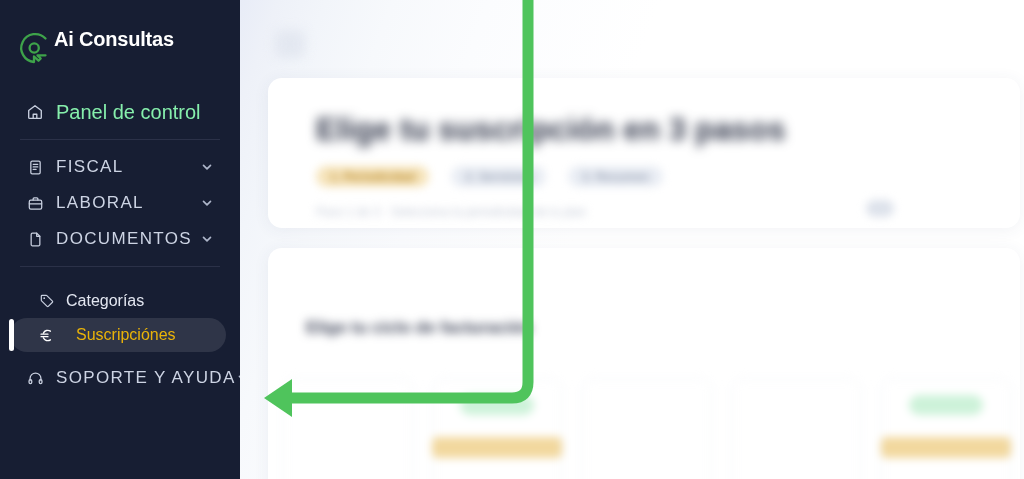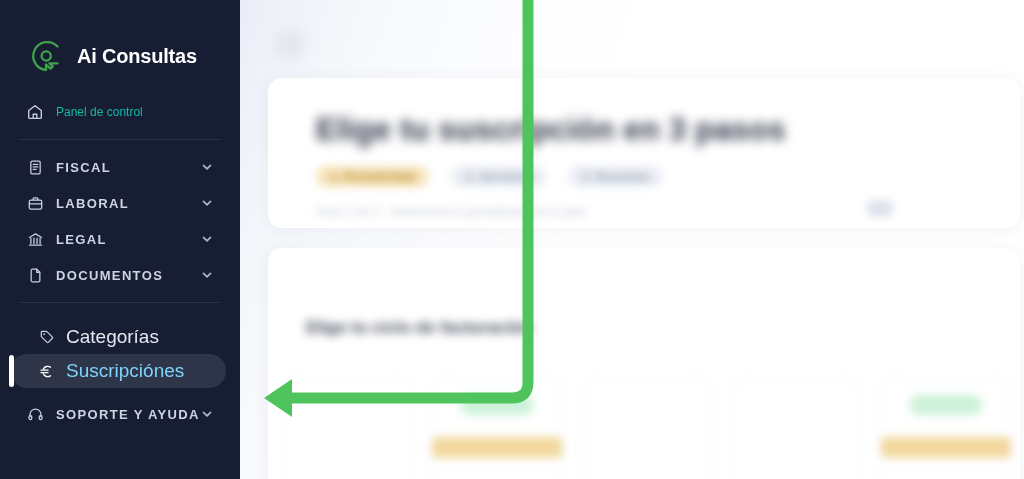--- a/index.html
+++ b/index.html
@@ -130,22 +130,22 @@
   .sidebar {
     position: absolute;
     left: 0; top: 0;
     width: 240px; height: 479px;
     background: #171E33;
     color: #e6e9f2;
     overflow: hidden;
     z-index: 5;
   }
   .brand {
-    display: flex; align-items: center; gap: 11px;
-    padding: 28px 0 0 26px;
+    display: flex; 
+    padding: 28px 0 0 14px;
     height: 84px;
   }
   .brand-mark { width: 40px; height: 40px; flex: 0 0 40px; }
   .brand-name {
     font-size: 20px; font-weight: 700; color: #ffffff;
     letter-spacing: -.2px;
   }
 
   .nav { padding-top: 10px; }
 
@@ -158,64 +158,64 @@
     color: #d4d9e6;
     cursor: pointer;
     position: relative;
   }
   .nav-item .ico {
     width: 18px; height: 18px; flex: 0 0 18px;
     display: flex; align-items: center; justify-content: center;
     margin-right: 12px;
     color: #c8cfdf;
   }
-  .nav-item .lbl { font-size: 12px; color: #14b8a6; white-space: nowrap; }
+  .nav-item .lbl { font-size: 20px; color: #86efac; white-space: nowrap; }
   .nav-item .chev { margin-left: auto; width: 14px; height: 14px; color: #aeb6ca; }
 
   .nav-section .lbl {
-    font-size: 13px; font-weight: 700;
+    font-size: 17px; font-weight: 400;
     letter-spacing: 1.35px;
     color: #cdd4e4;
     text-transform: uppercase;
   }
 
   .nav-sub {
     display: flex; align-items: center;
     height: 34px;
     margin: 0 14px;
     padding: 0 12px 0 24px;
     border-radius: 9px;
     position: relative;
     cursor: pointer;
   }
   .nav-sub .ico {
     width: 17px; height: 17px; flex: 0 0 17px;
     display: flex; align-items: center; justify-content: center;
     margin-right: 11px; color: #c8cfdf;
   }
-  .nav-sub .lbl { font-size: 19px; color: #e3e7f1; white-space: nowrap; }
+  .nav-sub .lbl { font-size: 16px; color: #e3e7f1; white-space: nowrap; }
 
   .nav-sub.active {
     background: #2f3548;
     margin-left: 10px;
     padding-left: 28px;
     border-top-left-radius: 22px;
     border-bottom-left-radius: 22px;
     border-top-right-radius: 22px;
     border-bottom-right-radius: 22px;
   }
   .nav-sub.active::before {
     content: "";
     position: absolute;
     left: -1px; top: 1px;
     width: 5px; height: 32px;
     background: #ffffff;
     border-radius: 4px;
   }
-  .nav-sub.active .lbl { color: #7dd3fc; font-weight: 500; }
+  .nav-sub.active .lbl { color: #eab308; font-weight: 500; margin-left: 10px; }
   .nav-sub.active .ico { color: #ffffff; }
 
   .nav-divider {
     height: 1px; background: #2b3148;
     margin: 9px 20px;
   }
   .spacer-sm { height: 8px; }
 
   
   .annot {
@@ -326,35 +326,20 @@
           </svg>
         </span>
         <span class="lbl">LABORAL</span>
         <span class="chev">
           <svg viewBox="0 0 16 16" width="14" height="14" fill="none" stroke="currentColor" stroke-width="1.9" stroke-linecap="round" stroke-linejoin="round">
               <path d="M4 6.2 8 10.2l4-4"></path>
             </svg>
         </span>
       </div>
 
-      <div class="nav-item nav-section">
-        <span class="ico">
-          <svg viewBox="0 0 20 20" width="17" height="17" fill="none" stroke="currentColor" stroke-width="1.5" stroke-linecap="round" stroke-linejoin="round">
-            <path d="M2.8 7.6 10 3.4l7.2 4.2"></path>
-            <path d="M4.6 8.4v6.4M8.2 8.4v6.4M11.8 8.4v6.4M15.4 8.4v6.4"></path>
-            <path d="M2.8 16.6h14.4"></path>
-          </svg>
-        </span>
-        <span class="lbl">LEGAL</span>
-        <span class="chev">
-          <svg viewBox="0 0 16 16" width="14" height="14" fill="none" stroke="currentColor" stroke-width="1.9" stroke-linecap="round" stroke-linejoin="round">
-              <path d="M4 6.2 8 10.2l4-4"></path>
-            </svg>
-        </span>
-      </div>
 
       <div class="nav-item nav-section">
         <span class="ico">
           <svg viewBox="0 0 20 20" width="17" height="17" fill="none" stroke="currentColor" stroke-width="1.5" stroke-linecap="round" stroke-linejoin="round">
             <path d="M11.4 2.6H6.4a1.5 1.5 0 0 0-1.5 1.5v11.8a1.5 1.5 0 0 0 1.5 1.5h7.2a1.5 1.5 0 0 0 1.5-1.5V6.2Z"></path>
             <path d="M11.4 2.6v3.6h3.7"></path>
           </svg>
         </span>
         <span class="lbl">DOCUMENTOS</span>
         <span class="chev">

